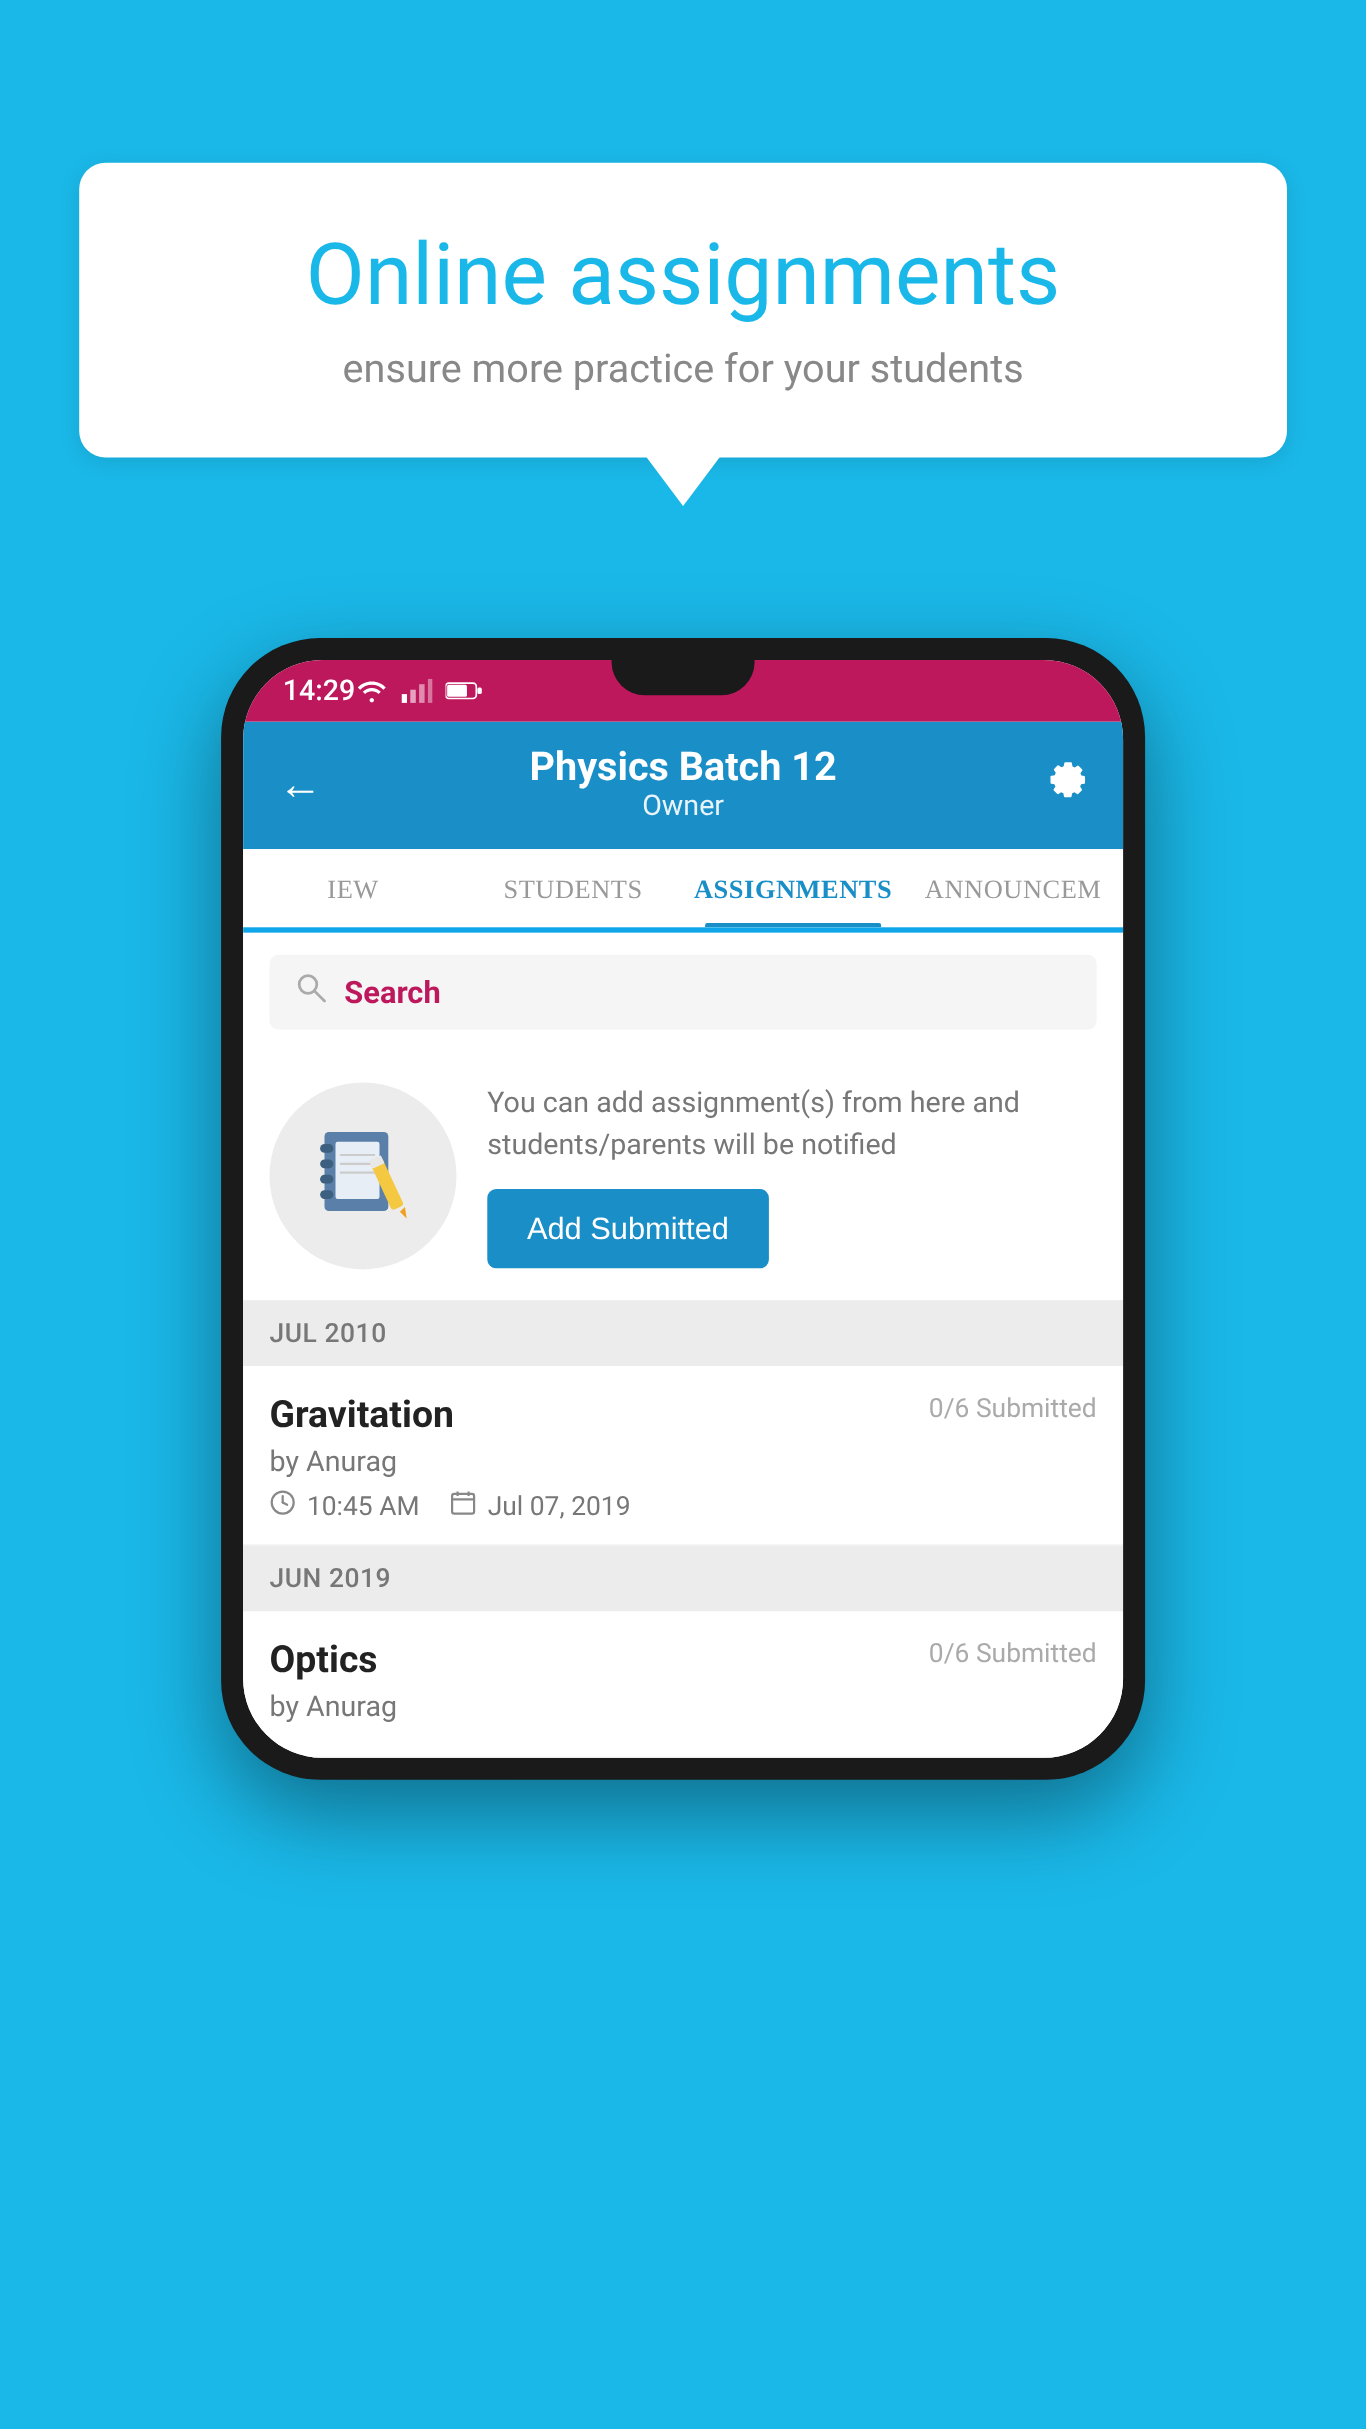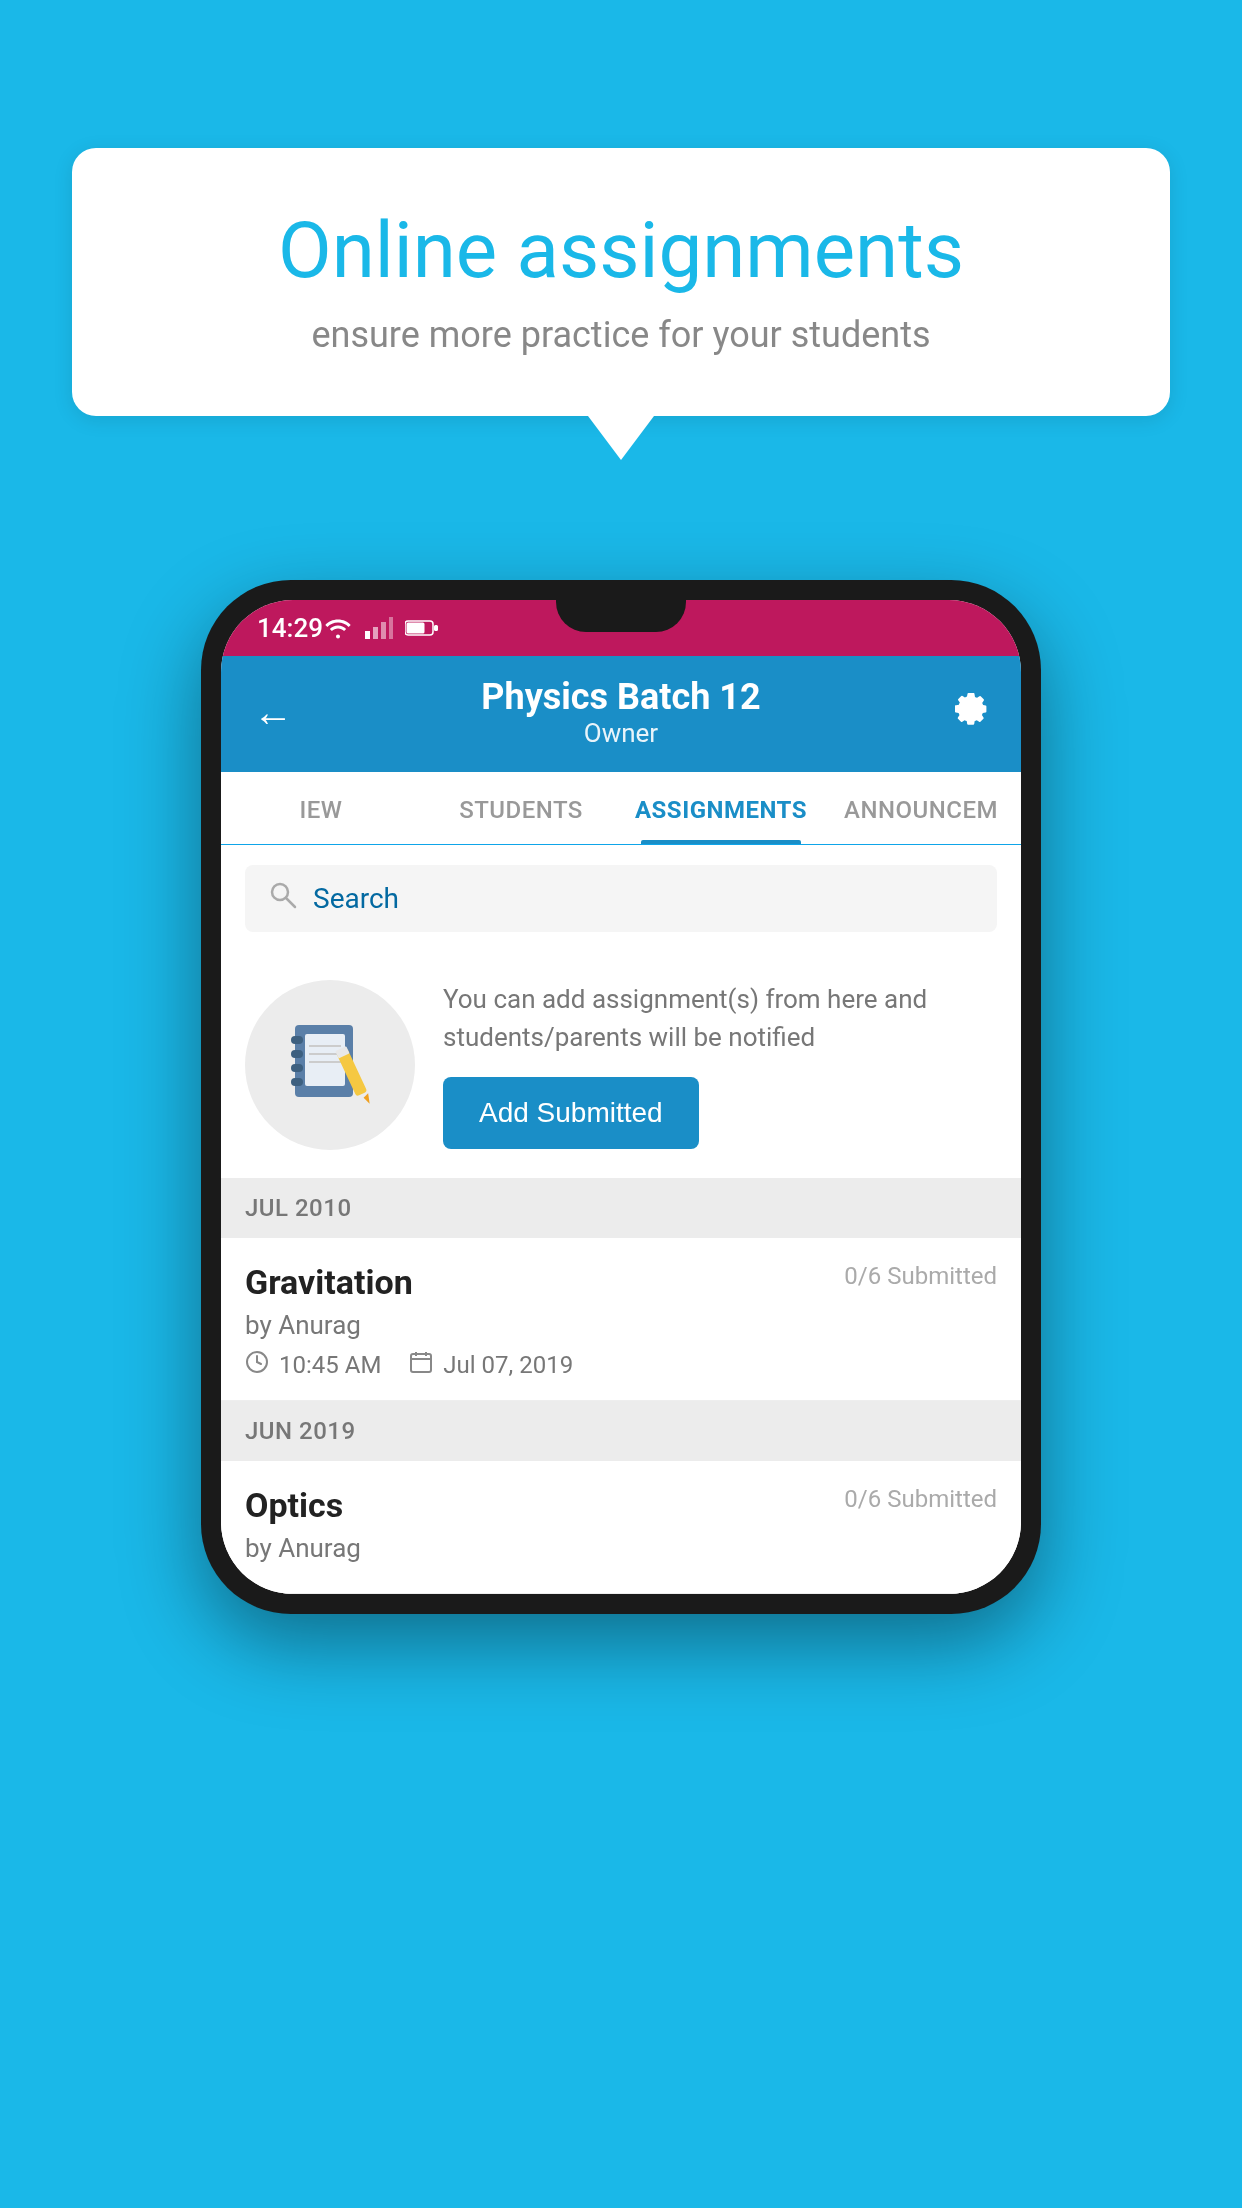--- a/index.html
+++ b/index.html
@@ -156,22 +156,23 @@
       color: white;
       font-size: 36px;
       width: 60px;
       text-align: right;
     }
 
     
     .tabs {
       background: white;
       display: flex;
-      border-bottom: 1px solid #0ea5e9;
+      border-bottom: 5px solid #0ea5e9;
       overflow: hidden;
+      font-family: Liberation Serif, serif;
     }
 
     .tab {
       flex: 1;
       text-align: center;
       padding: 24px 8px 20px 8px;
       font-size: 24px;
       font-weight: 500;
       color: #999;
       letter-spacing: 0.5px;
@@ -208,22 +209,23 @@
       padding: 16px 24px;
       gap: 16px;
     }
 
     .search-icon {
       color: #999;
       font-size: 30px;
     }
 
     .search-text {
-      color: #0369a1;
+      color: #be185d;
       font-size: 28px;
+      font-weight: bold;
     }
 
     
     .promo-section {
       background: white;
       padding: 28px 24px;
       display: flex;
       align-items: center;
       gap: 28px;
     }

